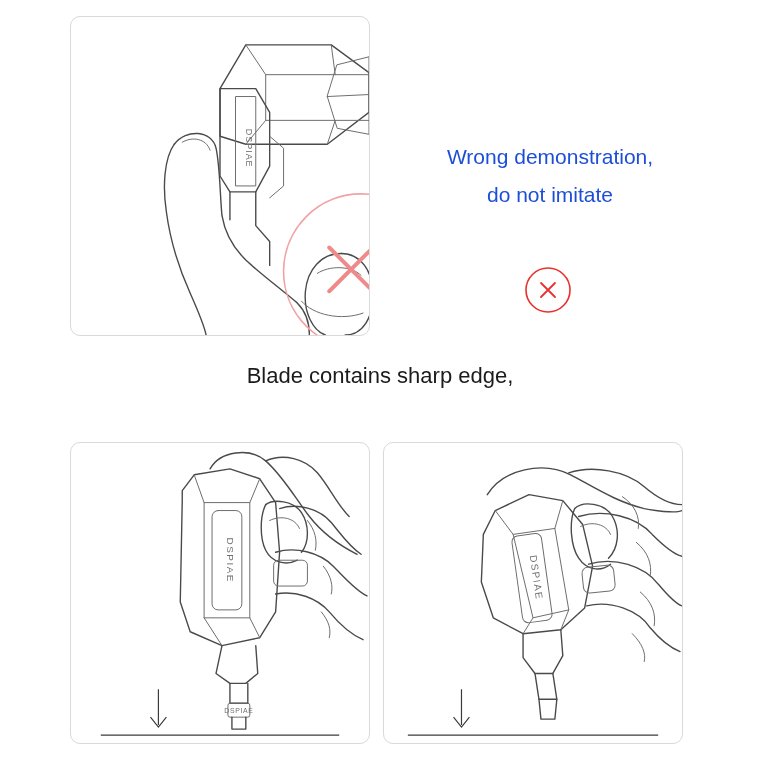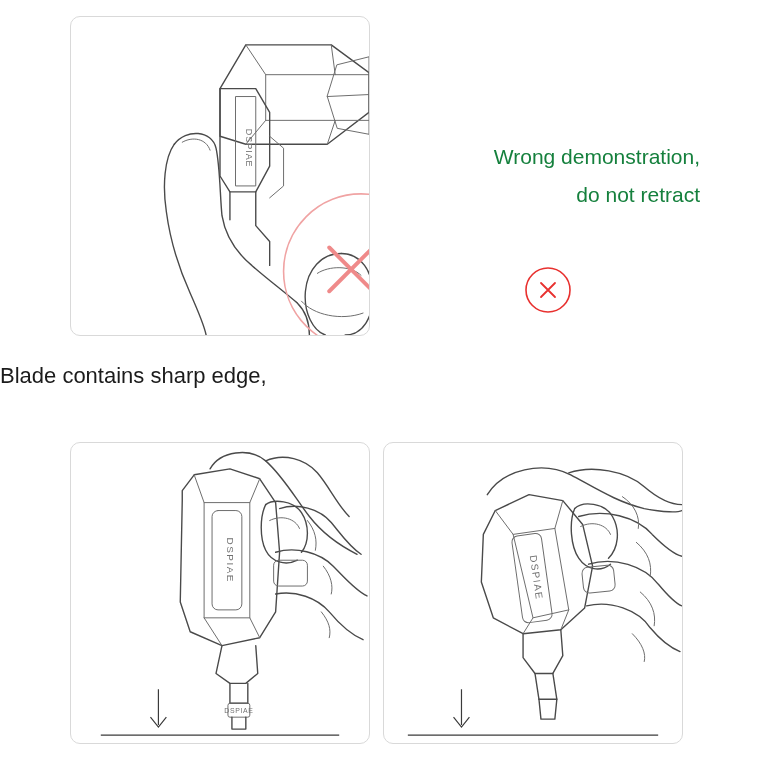--- a/index.html
+++ b/index.html
@@ -34,43 +34,43 @@
   #panel-bottom-right{left: 383px; top: 442px; width: 300px; height: 302px; }
 
   .panel svg { display: block; width: 100%; height: 100%; }
 
   
   #warning-text {
     position: absolute;
     left: 400px;
     top: 138px;
     width: 300px;
-    text-align: right;
-    color: #15803d;
+    text-align: center;
+    color: #1d4ed8;
     font-size: 21px;
     line-height: 38px;
   }
   #warning-text .line { display: block; white-space: nowrap; }
 
   
   #cross-badge {
     position: absolute;
     left: 524px;
     top: 266px;
     width: 48px;
     height: 48px;
   }
 
   
   #caption {
     position: absolute;
     left: 0;
     top: 360px;
     width: 760px;
-    text-align: left;
+    text-align: center;
     color: #1b1b1b;
     font-size: 22px;
     line-height: 32px;
   }
   #caption .line { display: block; }
 
   
   .ln { fill: none; stroke: #4a4a4a; stroke-width: 1.4; stroke-linecap: round; stroke-linejoin: round; }
   .ln-thin { fill: none; stroke: #6d6d6d; stroke-width: 1; stroke-linecap: round; stroke-linejoin: round; }
   .ln-red { fill: none; stroke: #f0a3a3; stroke-width: 1.6; }
@@ -125,21 +125,21 @@
       <g>
         <circle class="ln-red" cx="292" cy="256" r="78"></circle>
         <path class="ln-redx" d="M260 232 L304 276"></path>
         <path class="ln-redx" d="M304 232 L260 276"></path>
       </g>
     </svg>
   </div>
 
   <div id="warning-text">
     <span class="line">Wrong demonstration,</span>
-    <span class="line">do not retract</span>
+    <span class="line">do not imitate</span>
   </div>
 
   <div id="cross-badge">
     <svg viewBox="0 0 48 48" xmlns="http://www.w3.org/2000/svg">
       <circle cx="24" cy="24" r="22" fill="none" stroke="#e8312f" stroke-width="1.6"></circle>
       <path d="M17 17 L31 31 M31 17 L17 31" fill="none" stroke="#e8312f" stroke-width="1.8" stroke-linecap="round"></path>
     </svg>
   </div>
 
   <div id="caption">

